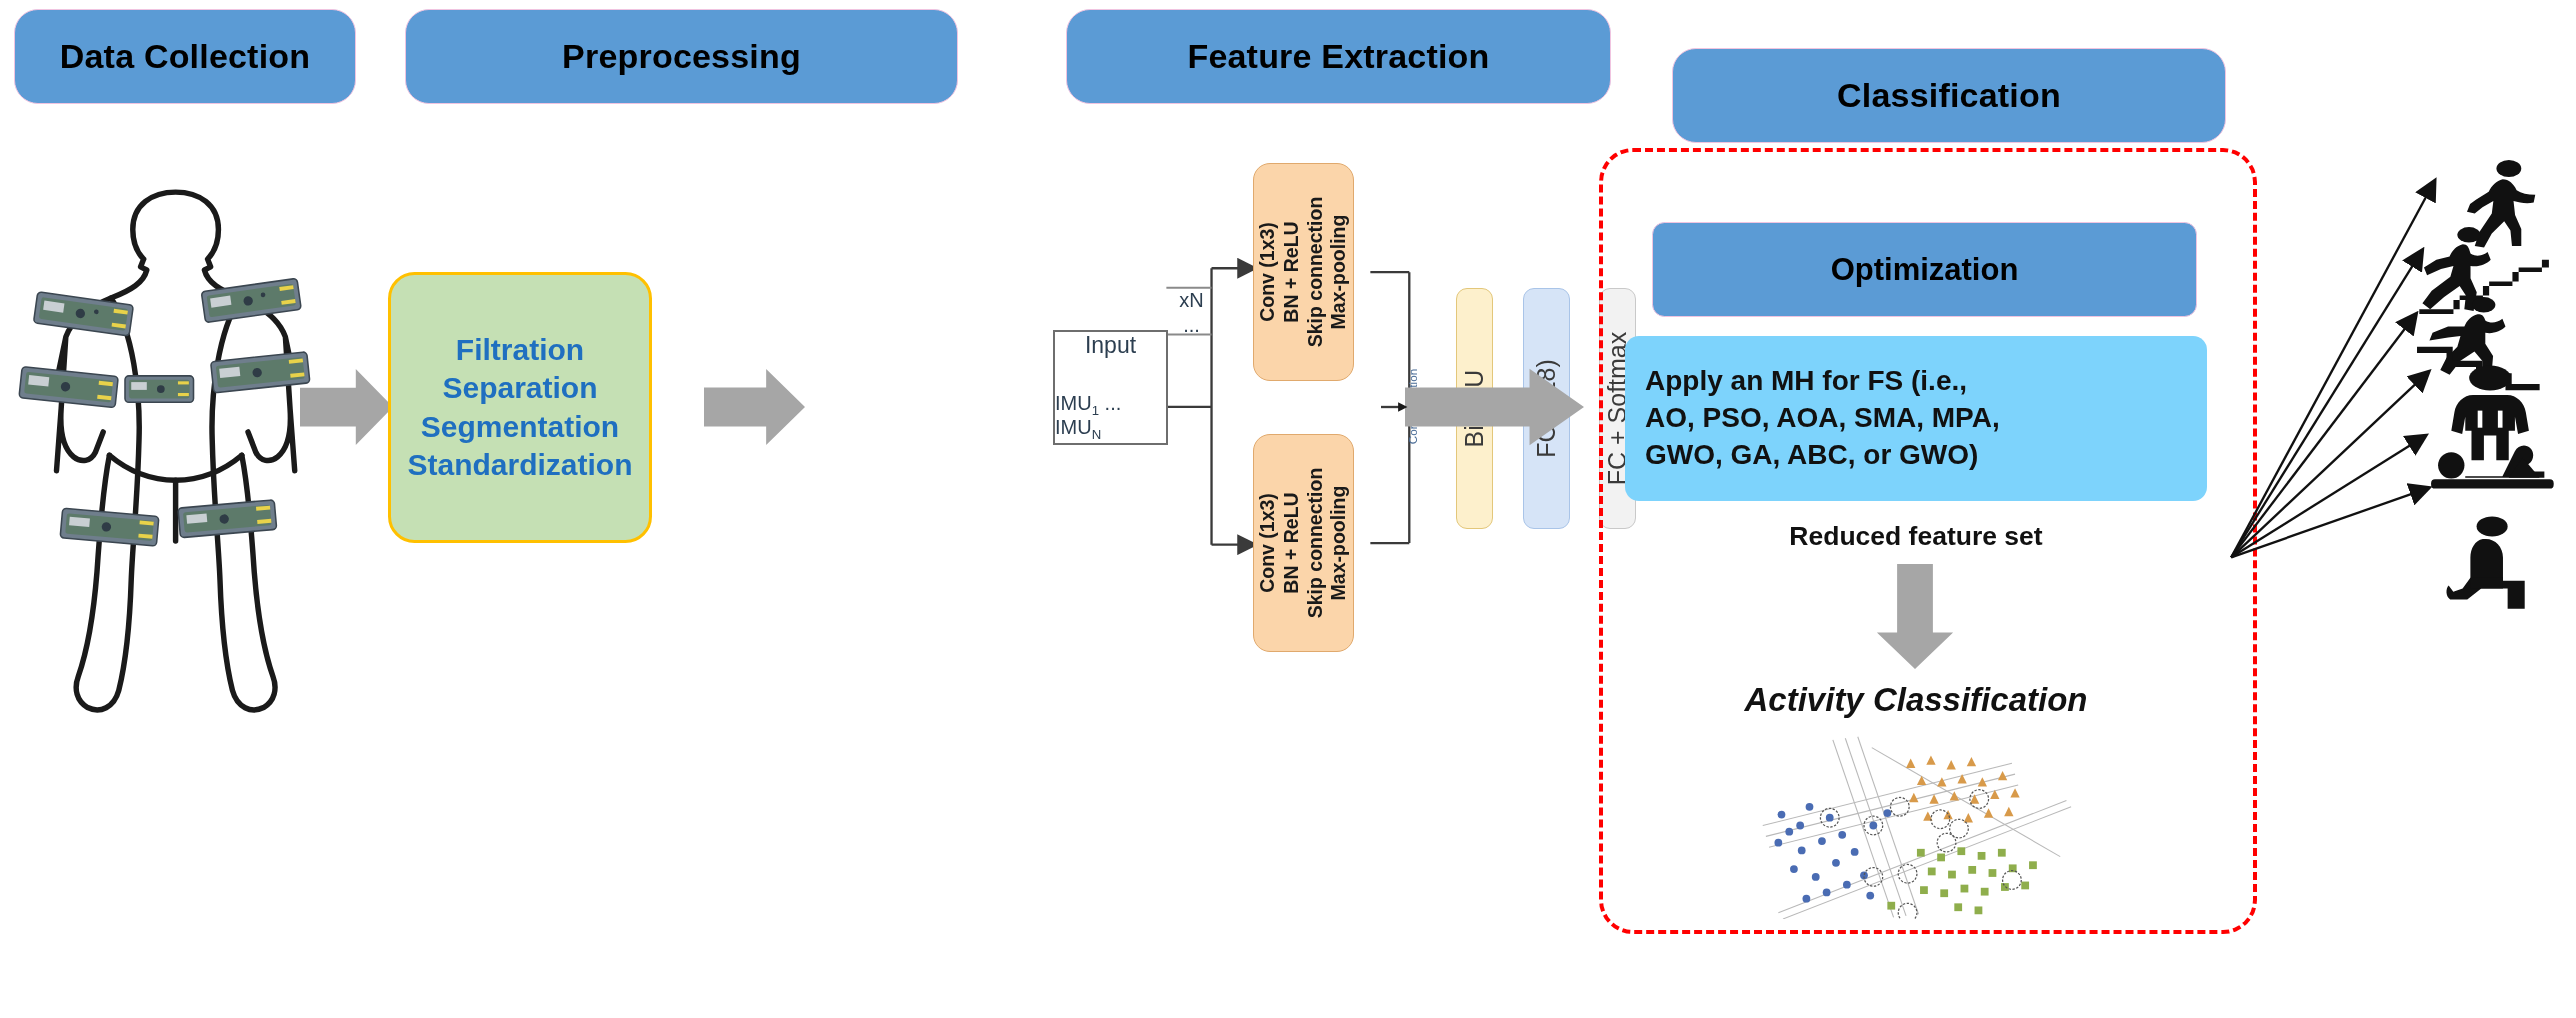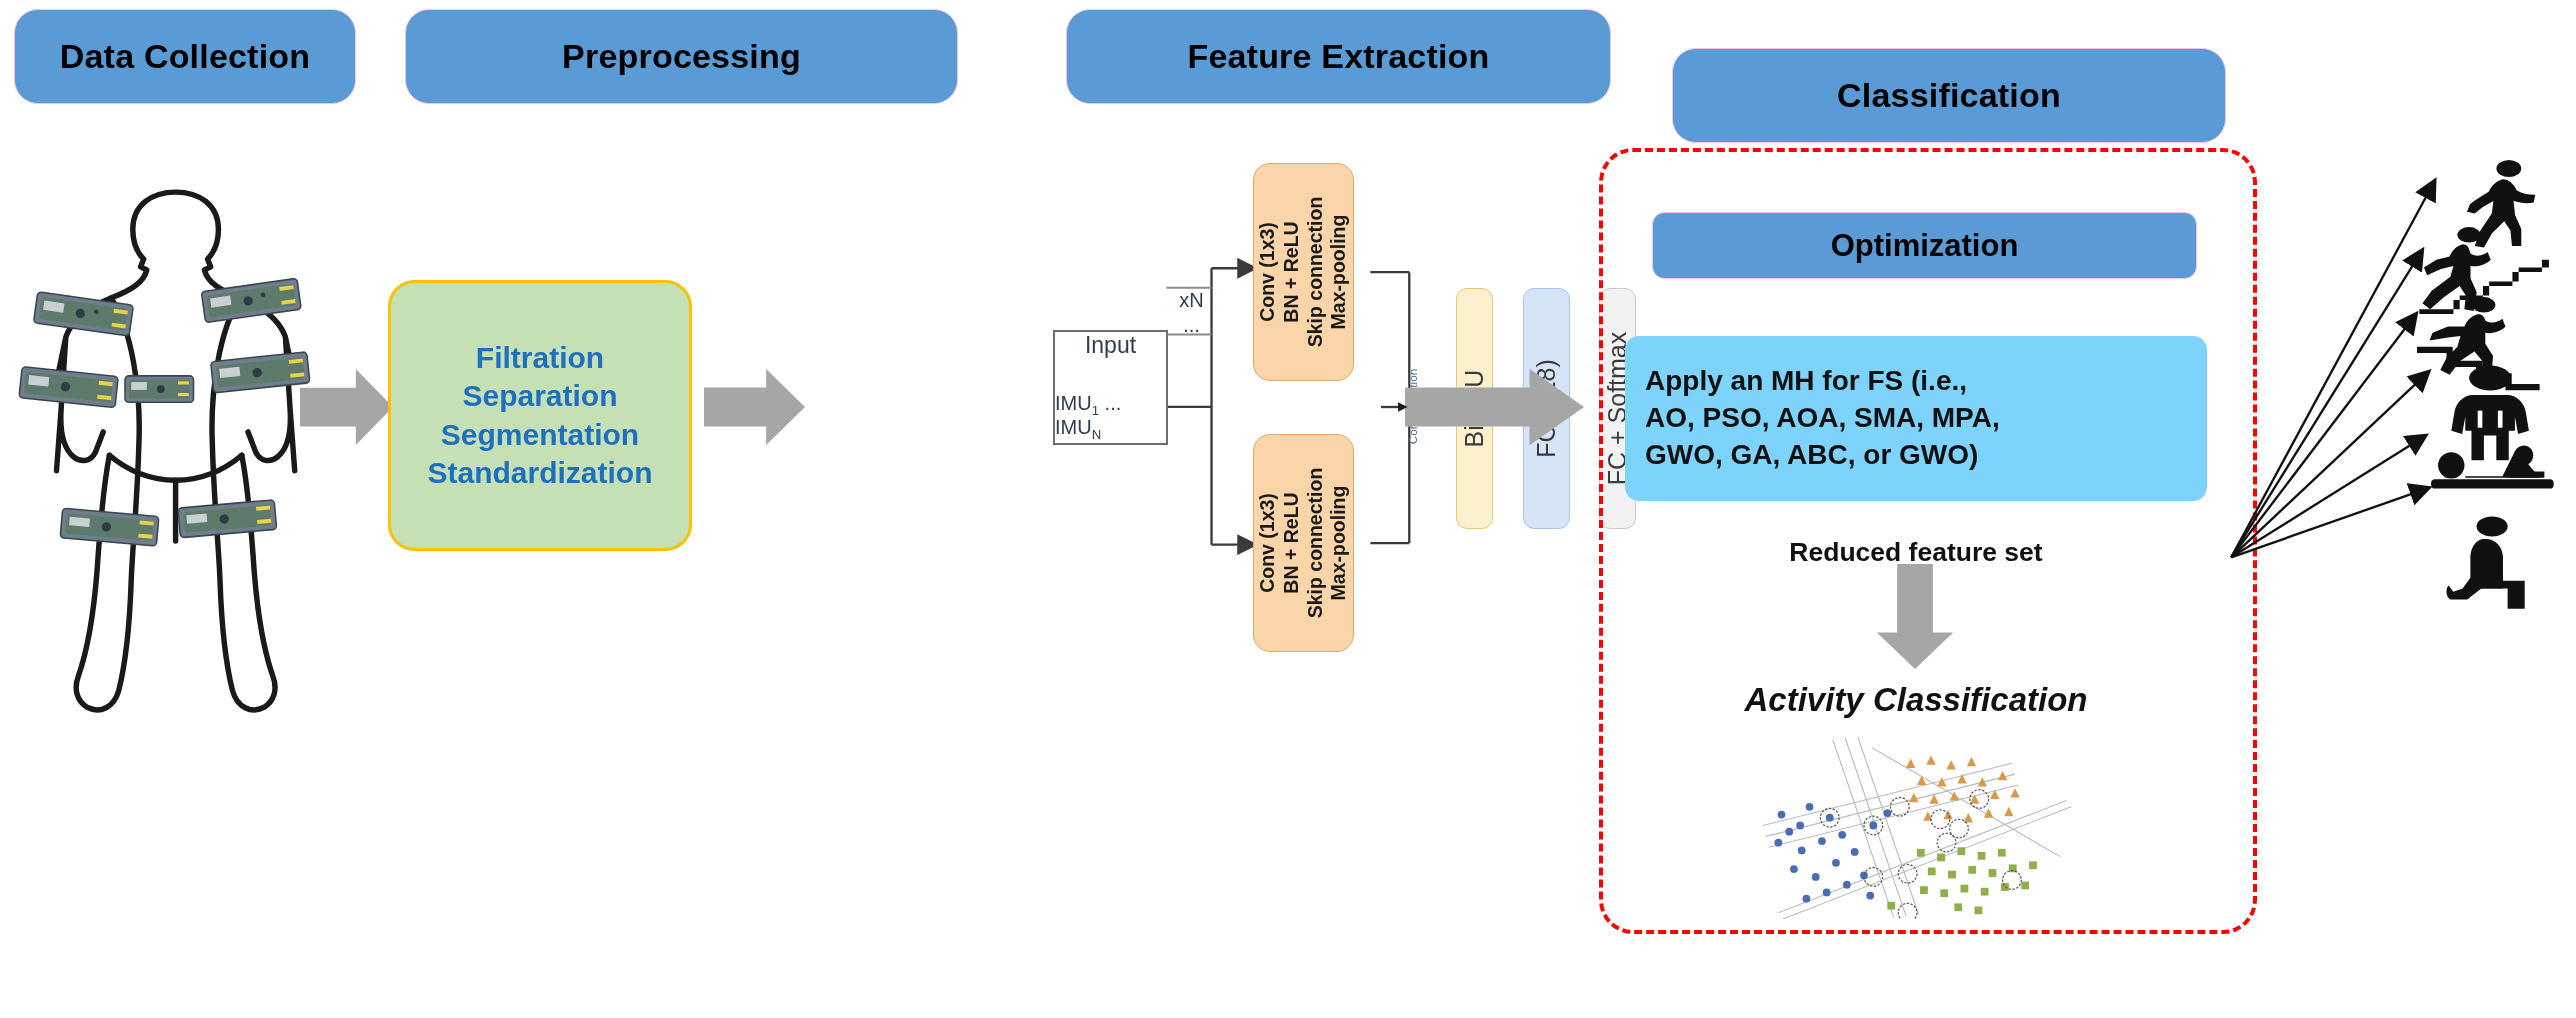--- a/index.html
+++ b/index.html
@@ -60,21 +60,21 @@
   .dashed-panel{position:absolute;border:4.7px dashed #FF0000;border-radius:34px;
                 box-sizing:border-box;background:transparent;}
   .opt-box{position:absolute;background:#5B9BD5;border:1.6px solid #F0C4E0;
            border-radius:12.5px;display:flex;align-items:center;justify-content:center;
            font-weight:bold;font-size:31px;color:#000;box-sizing:border-box;}
   .mh-box{position:absolute;background:#7dd3fc;border-radius:14px;
           box-sizing:border-box;display:flex;flex-direction:column;
           justify-content:center;padding:6.2px 20px;
           font-weight:bold;font-size:28px;line-height:1.32;color:#111;}
   .rfs-label{position:absolute;font-weight:bold;font-size:26.5px;text-align:center;
-             color:#111;margin-top:16px;}
+             color:#111;}
   .act-label{position:absolute;font-weight:bold;font-style:italic;font-size:33px;
              text-align:center;color:#111;}
 
   
   .act-icon{position:absolute;}
   .act-icon svg{display:block;}
 
   
   .body-fig{position:absolute;left:15.6px;top:175px;width:327px;height:545px;}
 
@@ -210,21 +210,21 @@
       </g>
     </svg>
   </div>
 
   <div class="garrow" style="left:300px;top:364px;width:93px;height:86px;">
     <svg width="93" height="86" viewBox="0 0 120 110">
       <polygon points="0,30 72,30 72,6 120,55 72,104 72,80 0,80" fill="#A6A6A6"></polygon>
     </svg>
   </div>
 
-  <div class="prep-box" style="left:388px;top:272px;width:304px;height:271px;margin-top:8px;">
+  <div class="prep-box" style="left:388px;top:272px;width:264px;height:271px;">
     <span>Filtration</span>
     <span>Separation</span>
     <span>Segmentation</span>
     <span>Standardization</span>
   </div>
 
   <div class="garrow" style="left:704px;top:364px;width:101px;height:86px;">
     <svg width="101" height="86" viewBox="0 0 130 110">
       <polygon points="0,30 80,30 80,6 130,55 80,104 80,80 0,80" fill="#A6A6A6"></polygon>
     </svg>
@@ -313,21 +313,21 @@
 
   <div class="garrow" style="left:1381px;top:393px;width:28px;height:28px;">
     <svg width="28" height="28" viewBox="0 0 36 36">
       <path d="M0,18 L26,18" stroke="#3a3a3a" stroke-width="3"></path>
       <path d="M22,12 L34,18 L22,24 z" fill="#1a1a1a"></path>
     </svg>
   </div>
 
   <div class="dashed-panel" style="left:1599px;top:148px;width:658px;height:786px;"></div>
 
-  <div class="opt-box" style="left:1652px;top:212px;width:545px;height:67px;">
+  <div class="opt-box" style="left:1652px;top:222px;width:545px;height:95px;">
     <span>Optimization</span>
   </div>
 
   <div class="mh-box" style="left:1625px;top:336px;width:582px;height:165px;">
     <span>Apply an MH for FS (i.e.,</span>
     <span>AO, PSO, AOA, SMA, MPA,</span>
     <span>GWO, GA, ABC, or GWO)</span>
   </div>
 
   <div class="rfs-label" style="left:1625px;top:521px;width:582px;">Reduced feature set</div>

